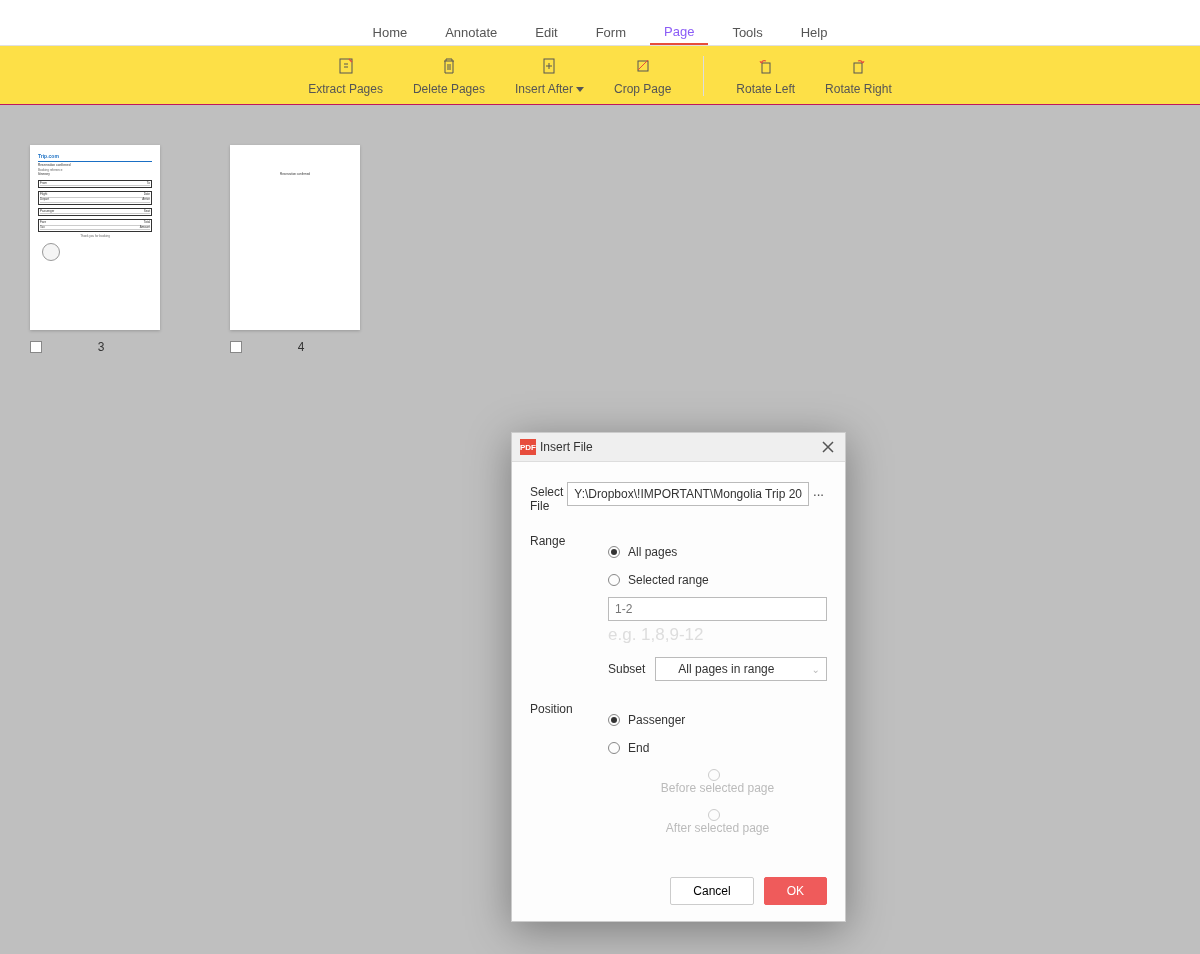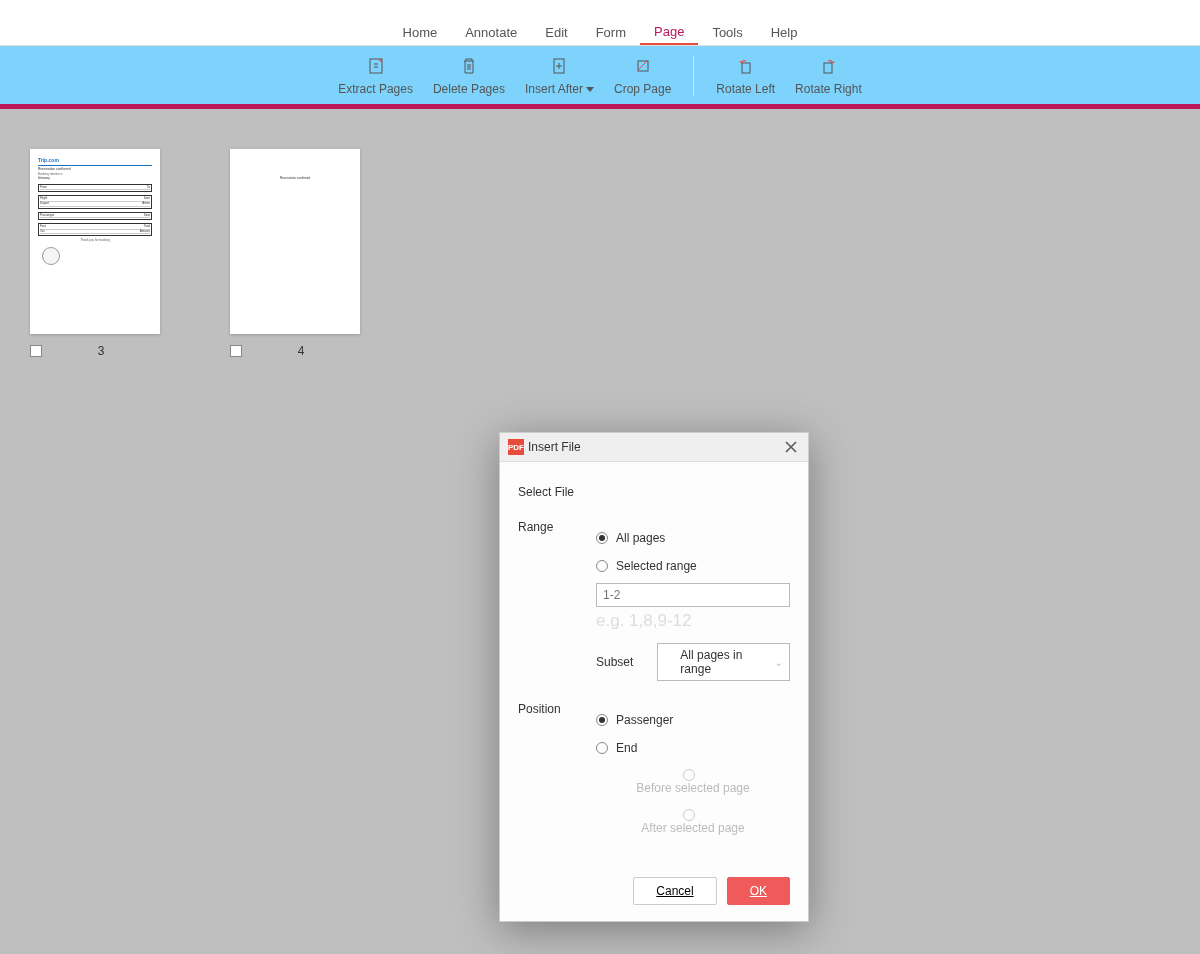--- a/index.html
+++ b/index.html
@@ -1,24 +1,24 @@
 <!DOCTYPE html>
 <html><head>
   <meta charset="utf-8">
   <style>
     * { margin: 0; padding: 0; box-sizing: border-box; font-family: 'Segoe UI', Arial, sans-serif; }
     body { background: #f0f0f0; width: 1200px; height: 954px; overflow: hidden; position: relative; }
     
     .toolbar-bg { background: #ffffff; height: 20px; }
     
-    .menu-bar { background: #ffffff; display: flex; justify-content: center; border-bottom: 1px solid #e0e0e0; height: 26px; align-items: center; }
+    .menu-bar { background: #ffffff; display: flex; justify-content: center; border-bottom: 1px solid #e0e0e0; height: 26px; align-items: center; gap: 10px; }
     .menu-item { padding: 4px 14px; font-size: 13px; color: #555; cursor: pointer; }
-    .menu-item.active { border-bottom: 2px solid #e74c3c; color: #be185d; }
-    
-    .tool-bar { background: #7dd3fc; display: flex; justify-content: center; padding: 10px 0 8px; gap: 20px; border-bottom: 5px solid #be185d; }
+    .menu-item.active { border-bottom: 2px solid #e74c3c; color: #8b5cf6; }
+    
+    .tool-bar { background: #fde047; display: flex; justify-content: center; padding: 10px 0 8px; gap: 30px; border-bottom: 1px solid #be185d; }
     .tool-btn { display: flex; flex-direction: column; align-items: center; gap: 6px; cursor: pointer; font-size: 12px; color: #555; }
     .tool-icon { width: 20px; height: 20px; display: flex; align-items: center; justify-content: center; }
     .caret-wrap { display: flex; align-items: center; gap: 3px; }
     .caret { width: 0; height: 0; border-left: 4px solid transparent; border-right: 4px solid transparent; border-top: 5px solid #555; }
     .divider { width: 1px; background: #ddd; margin: 0 2px; }
     
     .page-area { background: #bfbfbf; height: calc(100% - 105px); padding: 40px 30px; display: flex; gap: 70px; align-items: flex-start; }
     .page-wrap { display: flex; flex-direction: column; align-items: center; }
     .page-thumb { width: 130px; height: 185px; background: #fff; box-shadow: 0 1px 3px rgba(0,0,0,0.2); padding: 8px; font-size: 4px; color: #333; line-height: 1.2; position: relative; }
     .page-footer { display: flex; align-items: center; margin-top: 10px; width: 130px; }
@@ -29,45 +29,45 @@
     .thumb-line { border-bottom: 0.5px solid #1a6fc4; margin: 2px 0; }
     .thumb-text { font-size: 3px; color: #666; margin: 1px 0; }
     .thumb-bold { font-weight: bold; }
     .thumb-table { border: 0.5px solid #333; margin: 3px 0; padding: 1px; }
     .thumb-row { display: flex; justify-content: space-between; font-size: 3px; border-bottom: 0.5px solid #ccc; }
     .thumb-stamp { width: 18px; height: 18px; border-radius: 50%; border: 0.5px solid #999; margin: 4px auto 0 4px; background: #f5f5f5; }
     
     .thumb2-text { font-size: 3px; text-align: center; margin-top: 20px; color: #333; }
     
     .dialog-overlay { position: absolute; top: 0; left: 0; right: 0; bottom: 0; }
-    .dialog { position: absolute; left: 499px; top: 432px; width: 310px; background: #fdfdfd; border: 1px solid #ccc; box-shadow: 0 8px 40px rgba(0,0,0,0.35); }
+    .dialog { position: absolute; left: 511px; top: 432px; width: 335px; background: #fdfdfd; border: 1px solid #ccc; box-shadow: 0 8px 40px rgba(0,0,0,0.35); }
     .dialog-titlebar { display: flex; align-items: center; padding: 5px 8px; background: #efefef; border-bottom: 1px solid #ddd; }
     .dialog-icon { width: 16px; height: 16px; background: #e74c3c; color: #fff; font-size: 8px; display: flex; align-items: center; justify-content: center; font-weight: bold; margin-right: 4px; }
     .dialog-title { font-size: 12px; color: #333; flex: 1; }
     .dialog-close { width: 18px; height: 18px; cursor: pointer; display: flex; align-items: center; justify-content: center; font-size: 14px; color: #555; }
     .dialog-body { padding: 20px 18px 16px; }
     .field-row { display: flex; margin-bottom: 18px; align-items: flex-start; }
     .field-label { width: 78px; font-size: 12px; color: #333; padding-top: 3px; }
     .field-content { flex: 1; }
     .file-input-wrap { display: flex; align-items: center; }
     .file-input { flex: 1; border: 1px solid #bbb; padding: 4px 6px; font-size: 12px; background: #fff; color: #333; overflow: hidden; text-overflow: ellipsis; white-space: nowrap; }
     .file-browse { width: 18px; font-size: 14px; color: #555; text-align: center; cursor: pointer; letter-spacing: -1px; }
     .radio-row { display: flex; align-items: center; margin-bottom: 10px; font-size: 12px; color: #333; margin-top: 14px; }
     .radio-row.disabled { color: #bbb; flex-direction: column; }
     .radio { width: 12px; height: 12px; border: 1px solid #888; border-radius: 50%; margin-right: 8px; position: relative; cursor: pointer; }
     .radio.checked::after { content: ''; position: absolute; top: 2px; left: 2px; width: 6px; height: 6px; background: #333; border-radius: 50%; }
     .radio.disabled { border-color: #ccc; cursor: default; }
     .range-input { width: 100%; border: 1px solid #bbb; padding: 4px 6px; font-size: 12px; color: #14532d; background: #fff; margin-bottom: 4px; }
     .range-hint { font-size: 17px; color: #ddd; }
-    .subset-row { display: flex; align-items: center; gap: 24px; margin-top: 12px; }
+    .subset-row { display: flex; align-items: center; gap: 10px; margin-top: 12px; }
     .subset-label { font-size: 12px; color: #333; }
     .subset-select { flex: 1; border: 1px solid #bbb; padding: 4px 22px; font-size: 12px; background: #fff; color: #333; position: relative; cursor: pointer; }
     .subset-caret { position: absolute; right: 6px; top: 50%; transform: translateY(-50%); color: #bbb; font-size: 10px; }
     .dialog-buttons { display: flex; justify-content: flex-end; gap: 10px; padding-top: 14px; }
-    .btn { padding: 6px 22px; font-size: 12px; border: 1px solid #ccc; background: #fff; cursor: pointer; border-radius: 2px; text-decoration: underline; }
+    .btn { padding: 6px 22px; font-size: 12px; border: 1px solid #ccc; background: #fff; cursor: pointer; border-radius: 2px; }
     .btn.primary { background: #ef5b5b; color: #fff; border-color: #ef5b5b; }
   </style>
 </head>
 <body>
 
 <div class="toolbar-bg"></div>
 
 <div class="menu-bar">
   <div class="menu-item">Home</div>
   <div class="menu-item">Annotate</div>
@@ -209,20 +209,24 @@
       <div class="dialog-close">
         <svg width="12" height="12" viewBox="0 0 12 12">
             <path d="M1 1 L11 11 M11 1 L1 11" stroke="#555" stroke-width="1.5"></path>
           </svg>
       </div>
     </div>
     <div class="dialog-body">
 
       <div class="field-row">
         <div class="field-label">Select File</div>
+        <div class="field-content file-input-wrap">
+          <div class="file-input">Y:\Dropbox\!IMPORTANT\Mongolia Trip 20</div>
+          <div class="file-browse">···</div>
+        </div>
       </div>
 
       <div class="field-row">
         <div class="field-label">Range</div>
         <div class="field-content">
           <div class="radio-row">
             <div class="radio checked"></div>
             <span>All pages</span>
           </div>
           <div class="radio-row">

